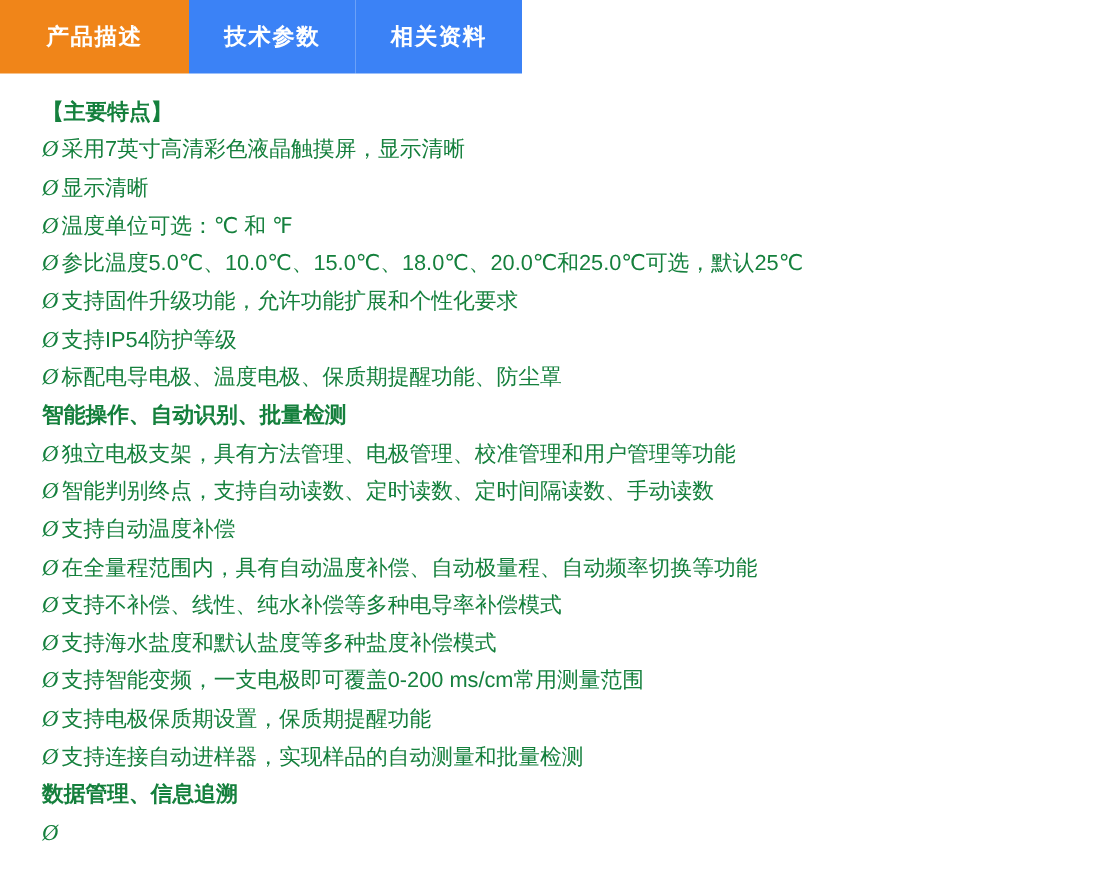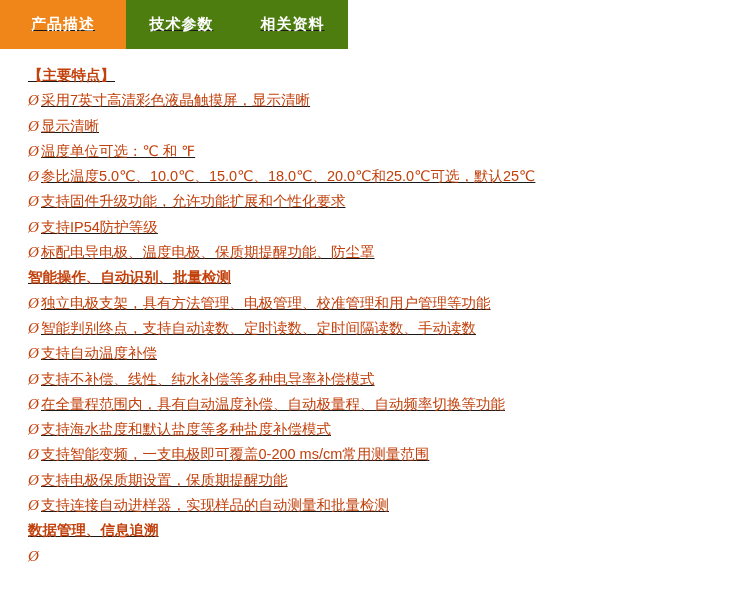--- a/index.html
+++ b/index.html
@@ -11,57 +11,56 @@
     width: 741px;
     height: 597px;
     font-family: "Liberation Sans", "DejaVu Sans", sans-serif;
     color: #1a1a1a;
     overflow: hidden;
   }
   .page {
     position: relative;
     width: 687px;
     height: 597px;
-    text-decoration: underline;
   }
   
   .tab-bar {
     display: flex;
     height: 49px;
     align-items: stretch;
     background: #ffffff;
   }
   .tab {
     display: flex;
     align-items: center;
     justify-content: center;
     font-size: 15px;
     font-weight: bold;
     color: #ffffff;
-    background: #4d7c0f;
+    background: #3b82f6;
     letter-spacing: 1px;
     cursor: pointer;
     user-select: none;
   }
   .tab-0 { width: 126px; background: #f08519; }
   .tab-1 { width: 111px; }
   .tab-2 { width: 111px; }
   .tab-spacer {
     flex: 1 1 auto;
     background: #ffffff;
   }
   
   .content {
     padding: 14px 0 0 28px;
   }
   .line {
     font-size: 14.5px;
     line-height: 25.3px;
     white-space: nowrap;
-    color: #c2410c;
+    color: #15803d;
   }
   .line.heading {
     font-weight: bold;
   }
   .bullet {
     display: inline-block;
     width: 13px;
     font-family: "Liberation Serif", "DejaVu Serif", serif;
     font-style: italic;
     font-size: 15px;
@@ -120,24 +119,24 @@
     <div class="line">
       <span class="bullet">Ø</span><span>独立电极支架，具有方法管理、电极管理、校准管理和用户管理等功能</span>
     </div>
     <div class="line">
       <span class="bullet">Ø</span><span>智能判别终点，支持自动读数、定时读数、定时间隔读数、手动读数</span>
     </div>
     <div class="line">
       <span class="bullet">Ø</span><span>支持自动温度补偿</span>
     </div>
     <div class="line">
-      <span class="bullet">Ø</span><span>支持不补偿、线性、纯水补偿等多种电导率补偿模式</span>
+      <span class="bullet">Ø</span><span>在全量程范围内，具有自动温度补偿、自动极量程、自动频率切换等功能</span>
     </div>
     <div class="line">
-      <span class="bullet">Ø</span><span>在全量程范围内，具有自动温度补偿、自动极量程、自动频率切换等功能</span>
+      <span class="bullet">Ø</span><span>支持不补偿、线性、纯水补偿等多种电导率补偿模式</span>
     </div>
     <div class="line">
       <span class="bullet">Ø</span><span>支持海水盐度和默认盐度等多种盐度补偿模式</span>
     </div>
     <div class="line">
       <span class="bullet">Ø</span><span>支持智能变频，一支电极即可覆盖0-200 ms/cm常用测量范围</span>
     </div>
     <div class="line">
       <span class="bullet">Ø</span><span>支持电极保质期设置，保质期提醒功能</span>
     </div>

